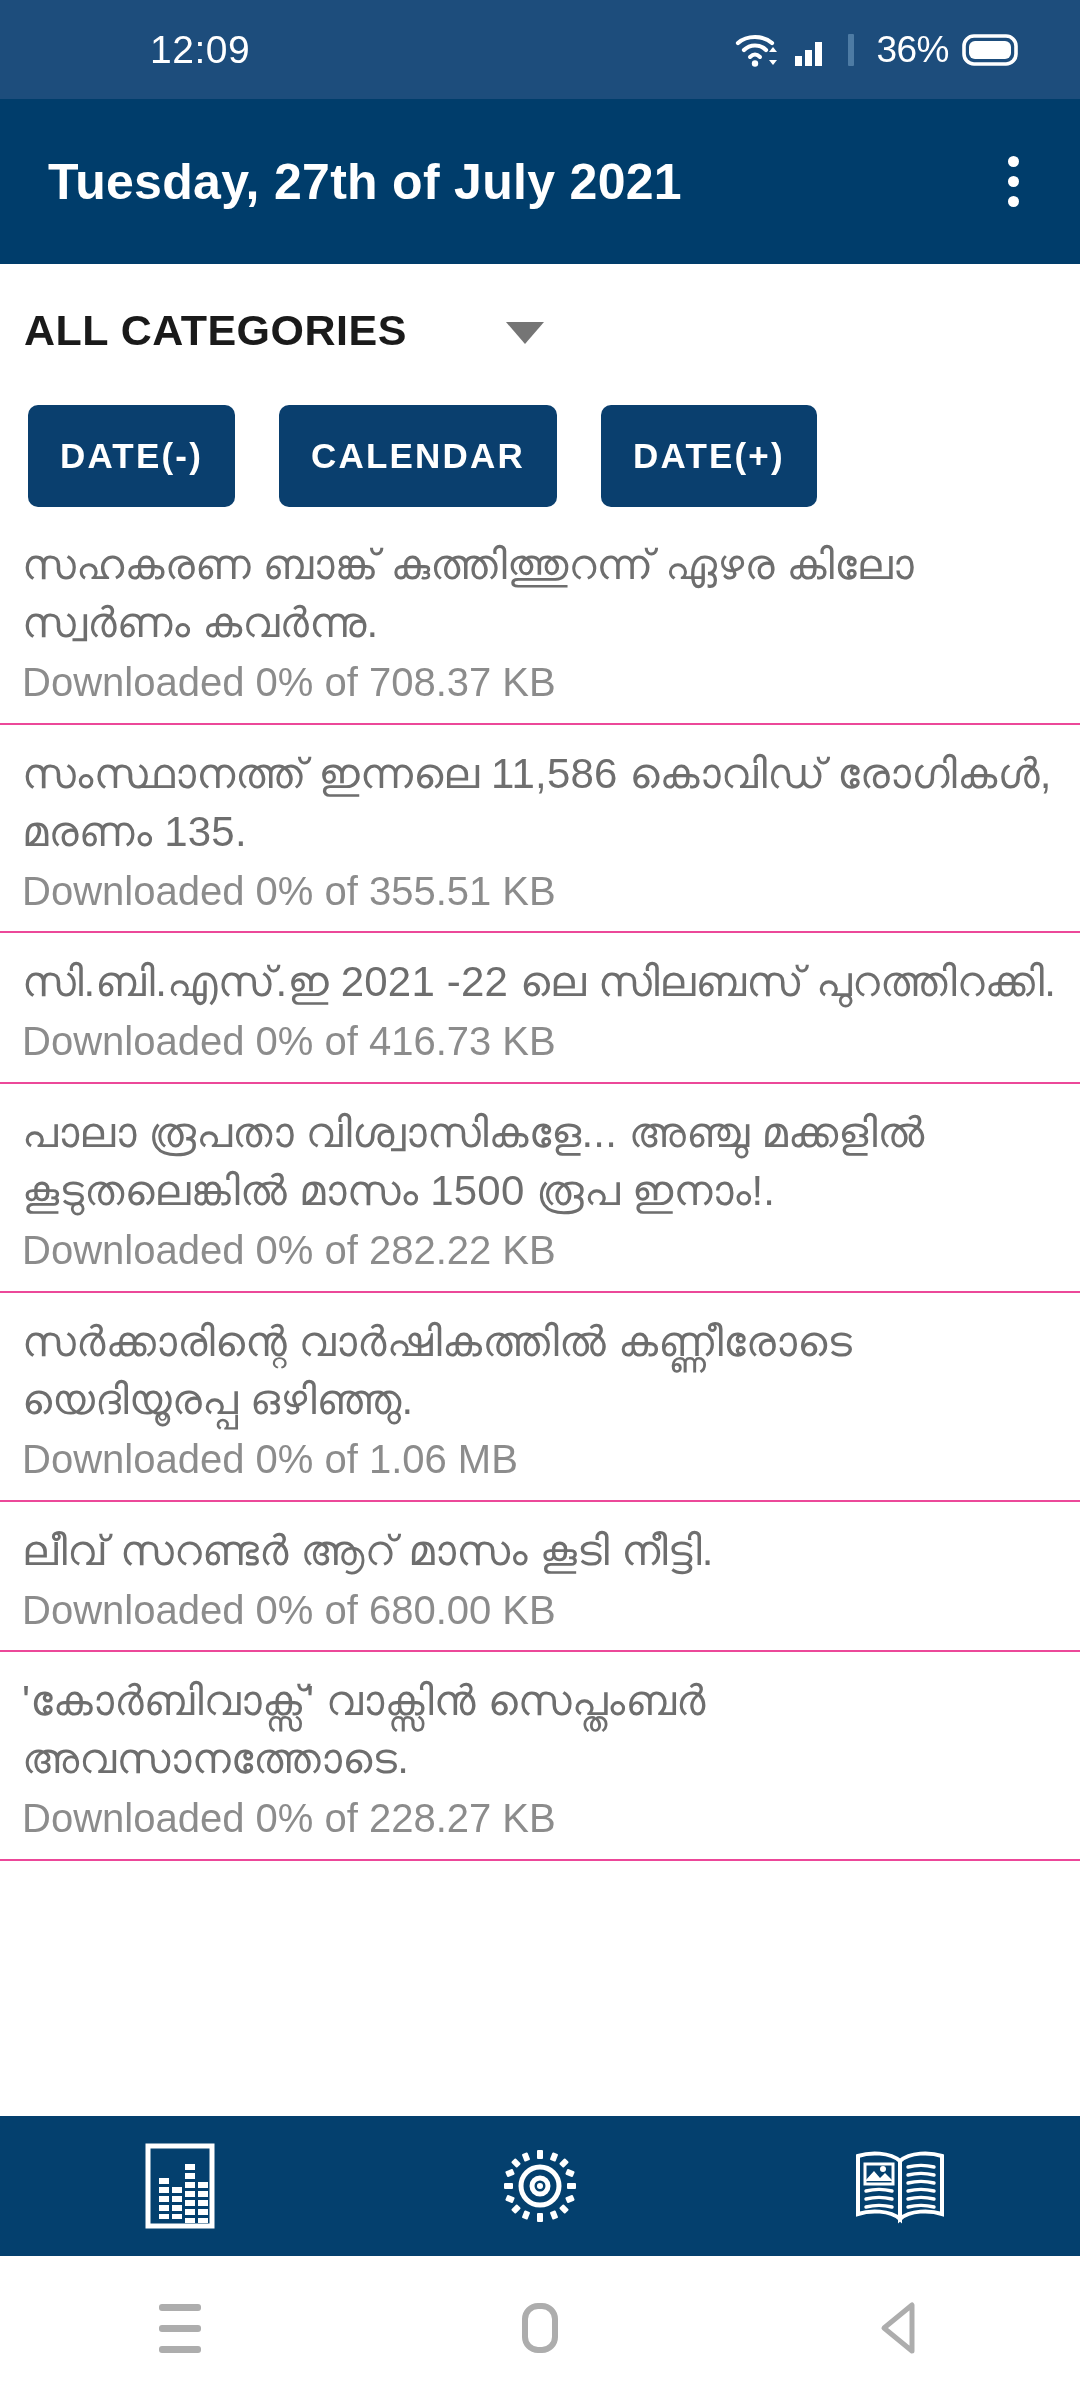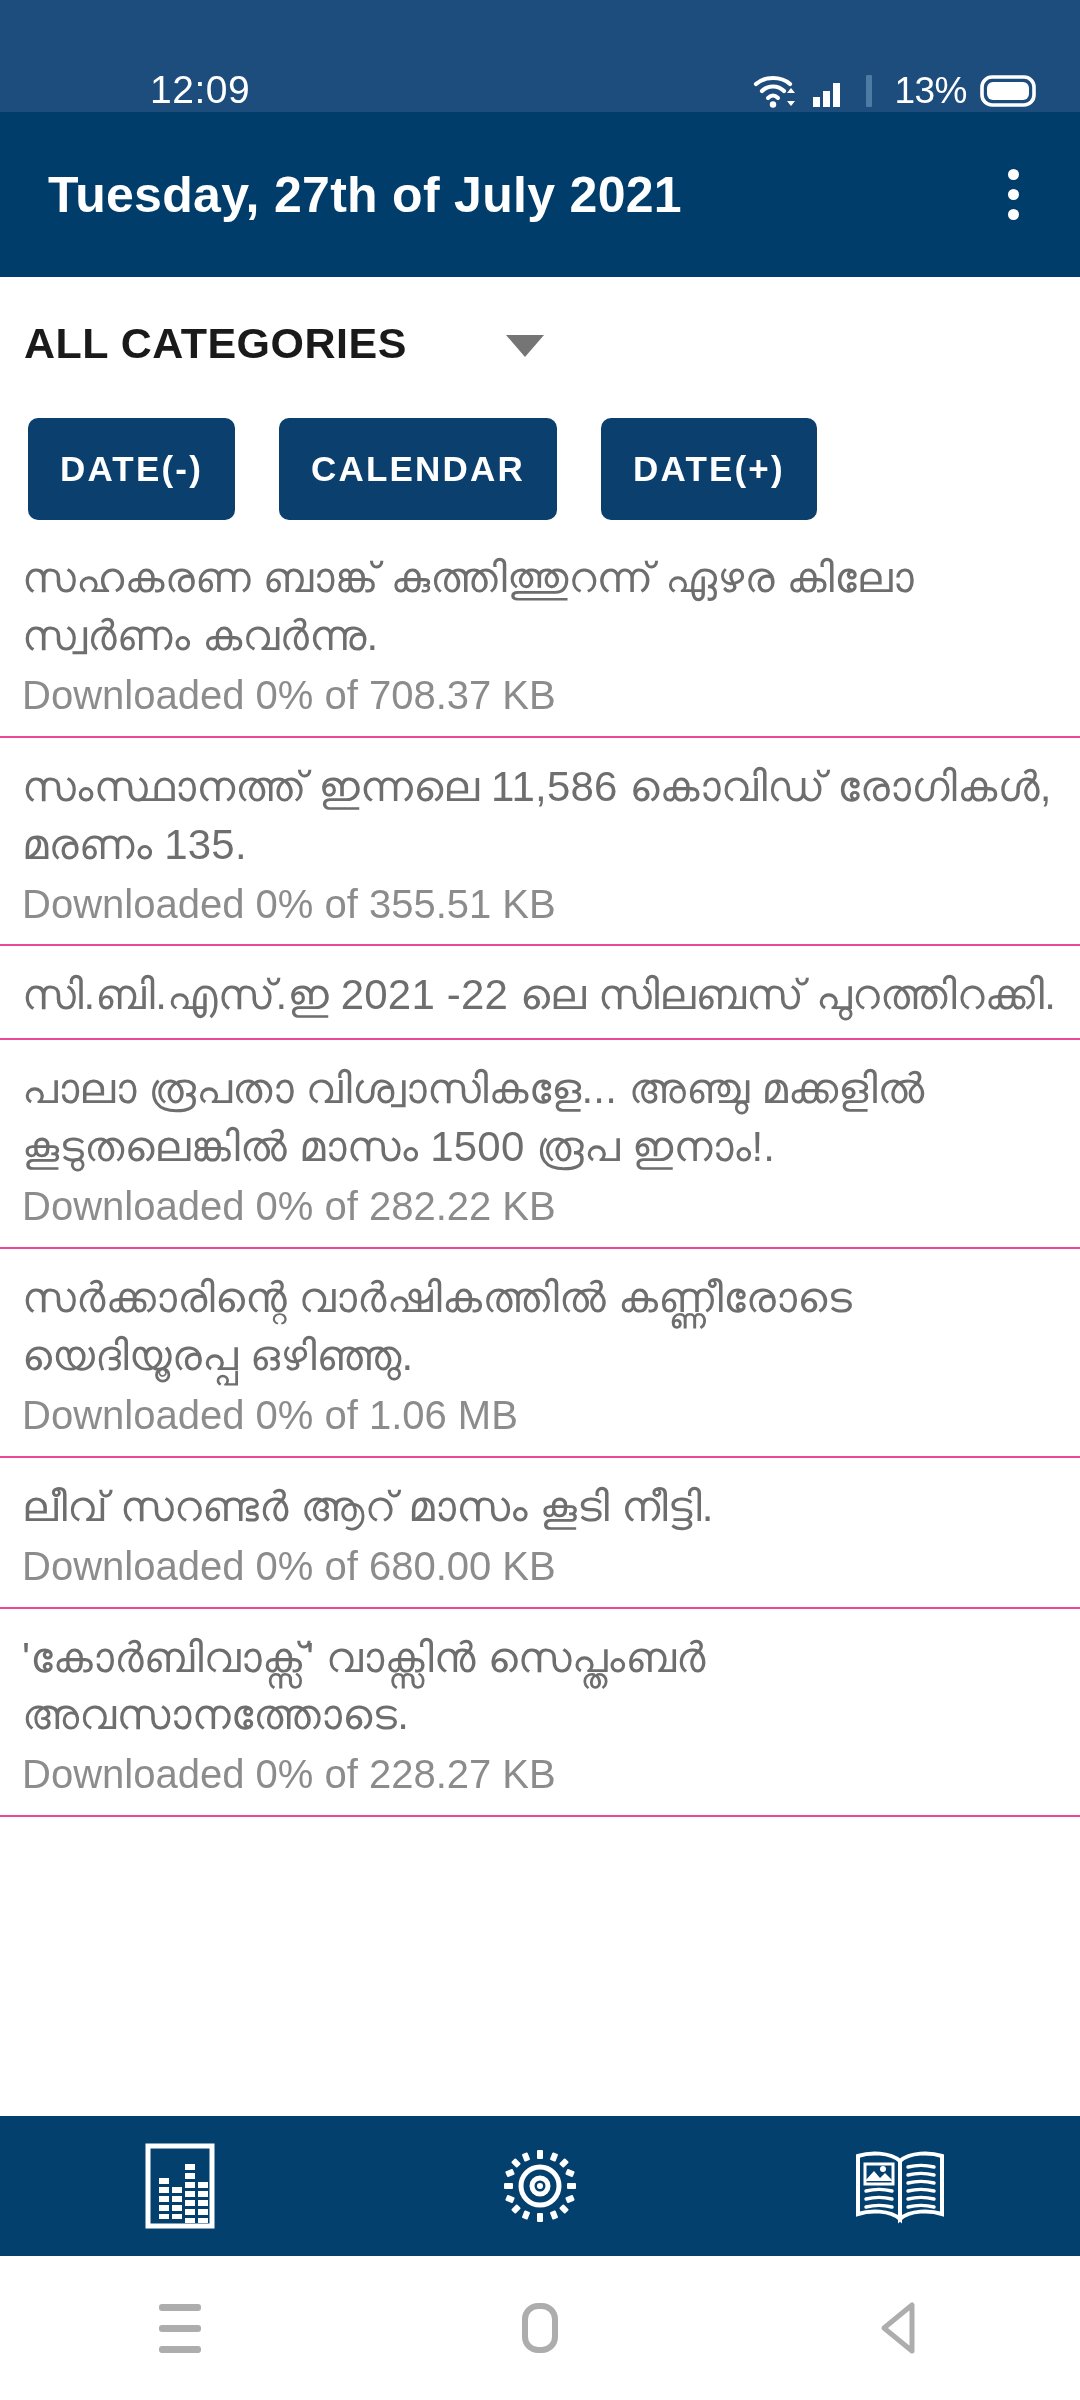--- a/index.html
+++ b/index.html
@@ -14,26 +14,26 @@
     position: relative;
     width: 1080px;
     height: 2400px;
     display: flex;
     flex-direction: column;
     background: #ffffff;
   }
 
   
   .status-bar {
-    height: 112px;
+    height: 99px;
     background: #1d4d7c;
     display: flex;
-    align-items: flex-end;
+    align-items: center;
     justify-content: space-between;
-    padding: 0 42px 0 0;
+    padding: 0 60px 0 0;
     flex: 0 0 auto;
   }
   .status-clock {
     color: #ffffff;
     font-size: 39px;
     letter-spacing: 0.5px;
     margin-left: 150px;
     font-weight: 400;
   }
   .status-right {
@@ -230,21 +230,21 @@
         <circle cx="21" cy="33.5" r="3.2" fill="#ffffff"></circle>
         <path d="M35 22 l4 -5 l4 5 z" fill="#ffffff"></path>
         <path d="M35 30 l4 5 l4 -5 z" fill="#ffffff"></path>
       </svg>
       <svg width="40" height="34" viewBox="0 0 40 34">
         <rect x="2" y="23" width="7" height="10" fill="#ffffff"></rect>
         <rect x="12" y="17" width="7" height="16" fill="#ffffff"></rect>
         <rect x="22" y="9" width="7" height="24" fill="#ffffff"></rect>
       </svg>
       <div class="sig-divider"></div>
-      <div class="status-battery-text">13%</div>
+      <div class="status-battery-text">36%</div>
       <svg width="58" height="34" viewBox="0 0 58 34">
         <rect x="2" y="3" width="52" height="28" rx="10" ry="10" fill="none" stroke="#ffffff" stroke-width="3.6"></rect>
         <rect x="7" y="8" width="42" height="18" rx="6" ry="6" fill="#ffffff"></rect>
       </svg>
     </div>
   </div>
 
   <div class="app-bar">
     <div class="app-title">Tuesday, 27th of July 2021</div>
     <div class="overflow-menu">
@@ -269,20 +269,21 @@
     <div class="news-item">
       <div class="news-headline">സഹകരണ ബാങ്ക് കുത്തിത്തുറന്ന്  ഏഴര കിലോ സ്വർണം കവർന്നു.</div>
       <div class="news-status">Downloaded 0% of 708.37 KB</div>
     </div>
     <div class="news-item">
       <div class="news-headline">സംസ്ഥാനത്ത് ഇന്നലെ 11,586 കൊവിഡ് രോഗികൾ, മരണം 135.</div>
       <div class="news-status">Downloaded 0% of 355.51 KB</div>
     </div>
     <div class="news-item">
       <div class="news-headline">സി.ബി.എസ്.ഇ  2021 -22 ലെ സിലബസ് പുറത്തിറക്കി.</div>
+      <div class="news-status">Downloaded 0% of 416.73 KB</div>
     </div>
     <div class="news-item">
       <div class="news-headline">പാലാ രൂപതാ വിശ്വാസികളേ... അഞ്ചു മക്കളിൽ കൂടുതലെങ്കിൽ മാസം 1500 രൂപ ഇനാം!.</div>
       <div class="news-status">Downloaded 0% of 282.22 KB</div>
     </div>
     <div class="news-item">
       <div class="news-headline">സർക്കാരിന്റെ വാർഷികത്തിൽ കണ്ണീരോടെ യെദിയൂരപ്പ ഒഴിഞ്ഞു.</div>
       <div class="news-status">Downloaded 0% of 1.06 MB</div>
     </div>
     <div class="news-item">

